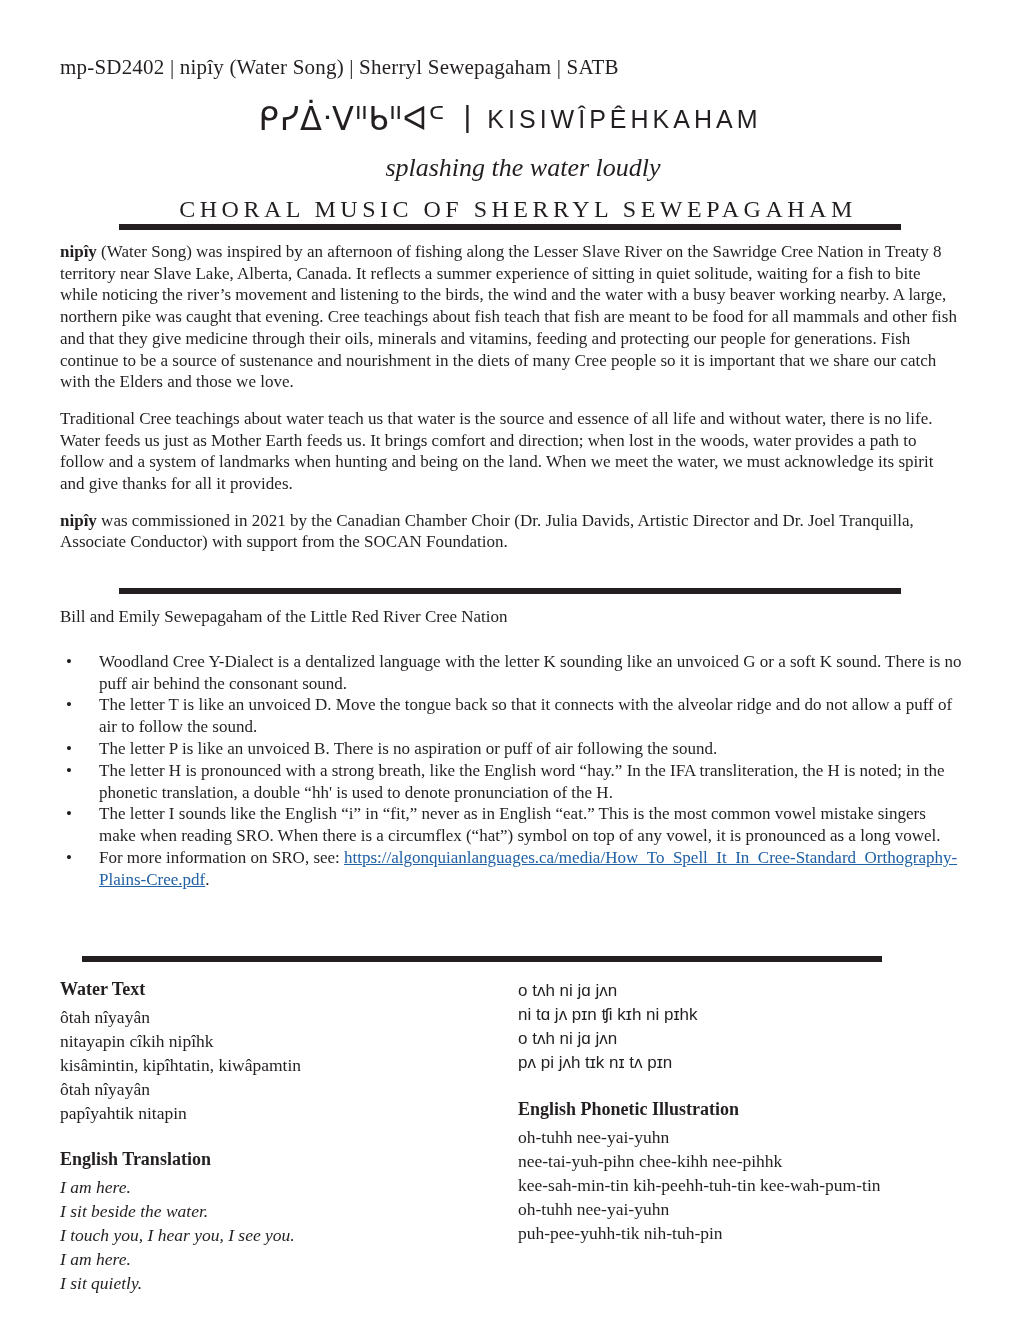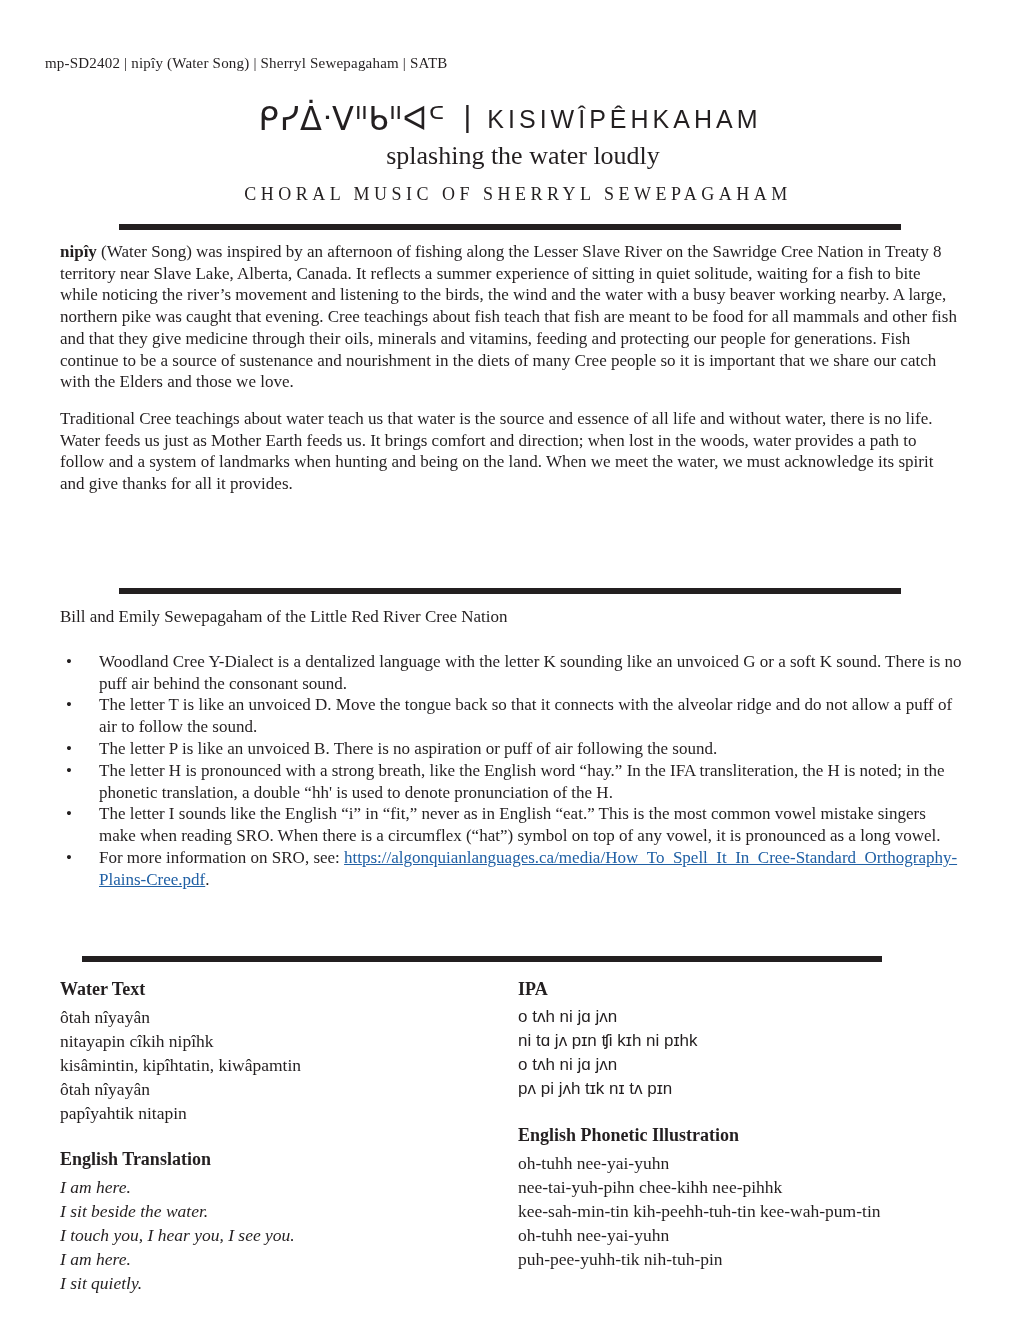--- a/index.html
+++ b/index.html
@@ -1,30 +1,30 @@
 <!DOCTYPE html>
 <html><head>
 <meta charset="utf-8">
 <style>
   html,body { margin:0; padding:0; background:#ffffff; }
   .page {
     position:relative; width:1020px; height:1320px; margin:0 auto;
     background:#ffffff; color:#231f20; overflow:hidden;
     font-family:"Liberation Serif", serif;
   }
-  .header-line { position:absolute; left:45px; top:55px; font-size:15px; letter-spacing:0.2px; }
+  .header-line { position:absolute; left:60px; top:55px; font-size:21px; letter-spacing:0.2px; }
 
   .title-block { position:absolute; left:0; right:0; top:100px; text-align:center; }
   .title-main { white-space:nowrap; }
   .syllabics { font-family:"DejaVu Sans", sans-serif; font-size:32px; letter-spacing:1px; vertical-align:middle; }
   .title-sep { font-family:"Liberation Sans", sans-serif; font-weight:normal; font-size:30px;
                margin:0 16px 0 18px; vertical-align:middle; position:relative; top:-2px; }
   .romanized { font-family:"Liberation Sans", sans-serif; font-size:25px; letter-spacing:4px; vertical-align:middle; }
-  .subtitle { font-size:26px; margin-top:3px; font-weight:500;padding-left:26px; }
-  .series { font-size:18px; letter-spacing:4.5px; margin-top:13px;margin-left:16px; }
+  .subtitle { font-style:italic; font-size:26px; margin-top:15px; font-weight:500;padding-left:26px; }
+  .series { font-size:24px; letter-spacing:4.5px; margin-top:13px;margin-left:16px; }
 
   .rule { position:absolute; height:6px; background:#231f20; }
   .rule-1 { left:119px; width:782px; top:224px; }
   .rule-2 { left:119px; width:782px; top:588px; }
   .rule-3 { left:82px;  width:800px; top:956px; }
 
   .story { position:absolute; left:60px; top:241px; width:902px; font-size:17px; line-height:21.7px; }
   .story-heading { text-align:center; margin:0 0 8px 0; }
   .story p { margin:0 0 15px 0; }
   .lead { font-weight:bold; }
@@ -58,20 +58,21 @@
     </div>
     <div class="subtitle">splashing the water loudly</div>
     <div class="series">CHORAL MUSIC OF SHERRYL SEWEPAGAHAM</div>
   </div>
 
   <div class="rule rule-1"></div>
 
   <div class="story">
     <p><strong class="lead">nipîy</strong><span> (Water Song) was inspired by an afternoon of fishing along the Lesser Slave River on the Sawridge Cree Nation in Treaty 8 territory near Slave Lake, Alberta, Canada. It reflects a summer experience of sitting in quiet solitude, waiting for a fish to bite while noticing the river’s movement and listening to the birds, the wind and the water with a busy beaver working nearby. A large, northern pike was caught that evening. Cree teachings about fish teach that fish are meant to be food for all mammals and other fish and that they give medicine through their oils, minerals and vitamins, feeding and protecting our people for generations. Fish continue to be a source of sustenance and nourishment in the diets of many Cree people so it is important that we share our catch with the Elders and those we love.</span></p>
     <p>Traditional Cree teachings about water teach us that water is the source and essence of all life and without water, there is no life. Water feeds us just as Mother Earth feeds us. It brings comfort and direction; when lost in the woods, water provides a path to follow and a system of landmarks when hunting and being on the land. When we meet the water, we must acknowledge its spirit and give thanks for all it provides.</p>
+    <p><strong class="lead">nipîy</strong><span> was commissioned in 2021 by the Canadian Chamber Choir (Dr. Julia Davids, Artistic Director and Dr. Joel Tranquilla, Associate Conductor) with support from the SOCAN Foundation.</span></p>
   </div>
 
   <div class="rule rule-2"></div>
 
   <div class="pron">
     <div class="guide-line">Bill and Emily Sewepagaham of the Little Red River Cree Nation</div>
     <ul class="bullets">
       <li>
           <span class="b">•</span>
           <span class="bt">Woodland Cree Y-Dialect is a dentalized language with the letter K sounding like an unvoiced G or a soft K sound. There is no puff air behind the consonant sound.</span>
@@ -115,21 +116,20 @@
         <h3>English Translation</h3>
         <div class="line italic">I am here.</div>
         <div class="line italic">I sit beside the water.</div>
         <div class="line italic">I touch you, I hear you, I see you.</div>
         <div class="line italic">I am here.</div>
         <div class="line italic">I sit quietly.</div>
       </div>
     </div>
     <div class="col-right">
       <div class="stanza">
-        <h3>IPA</h3>
         <div class="line ipa-line">o tʌh ni jɑ jʌn</div>
         <div class="line ipa-line">ni tɑ jʌ pɪn ʧi kɪh ni pɪhk</div>
         <div class="line ipa-line">o tʌh ni jɑ jʌn</div>
         <div class="line ipa-line">pʌ pi jʌh tɪk nɪ tʌ pɪn</div>
       </div>
       <div class="stanza stanza-2">
         <h3>English Phonetic Illustration</h3>
         <div class="line">oh-tuhh nee-yai-yuhn</div>
         <div class="line">nee-tai-yuh-pihn chee-kihh nee-pihhk</div>
         <div class="line">kee-sah-min-tin kih-peehh-tuh-tin kee-wah-pum-tin</div>

